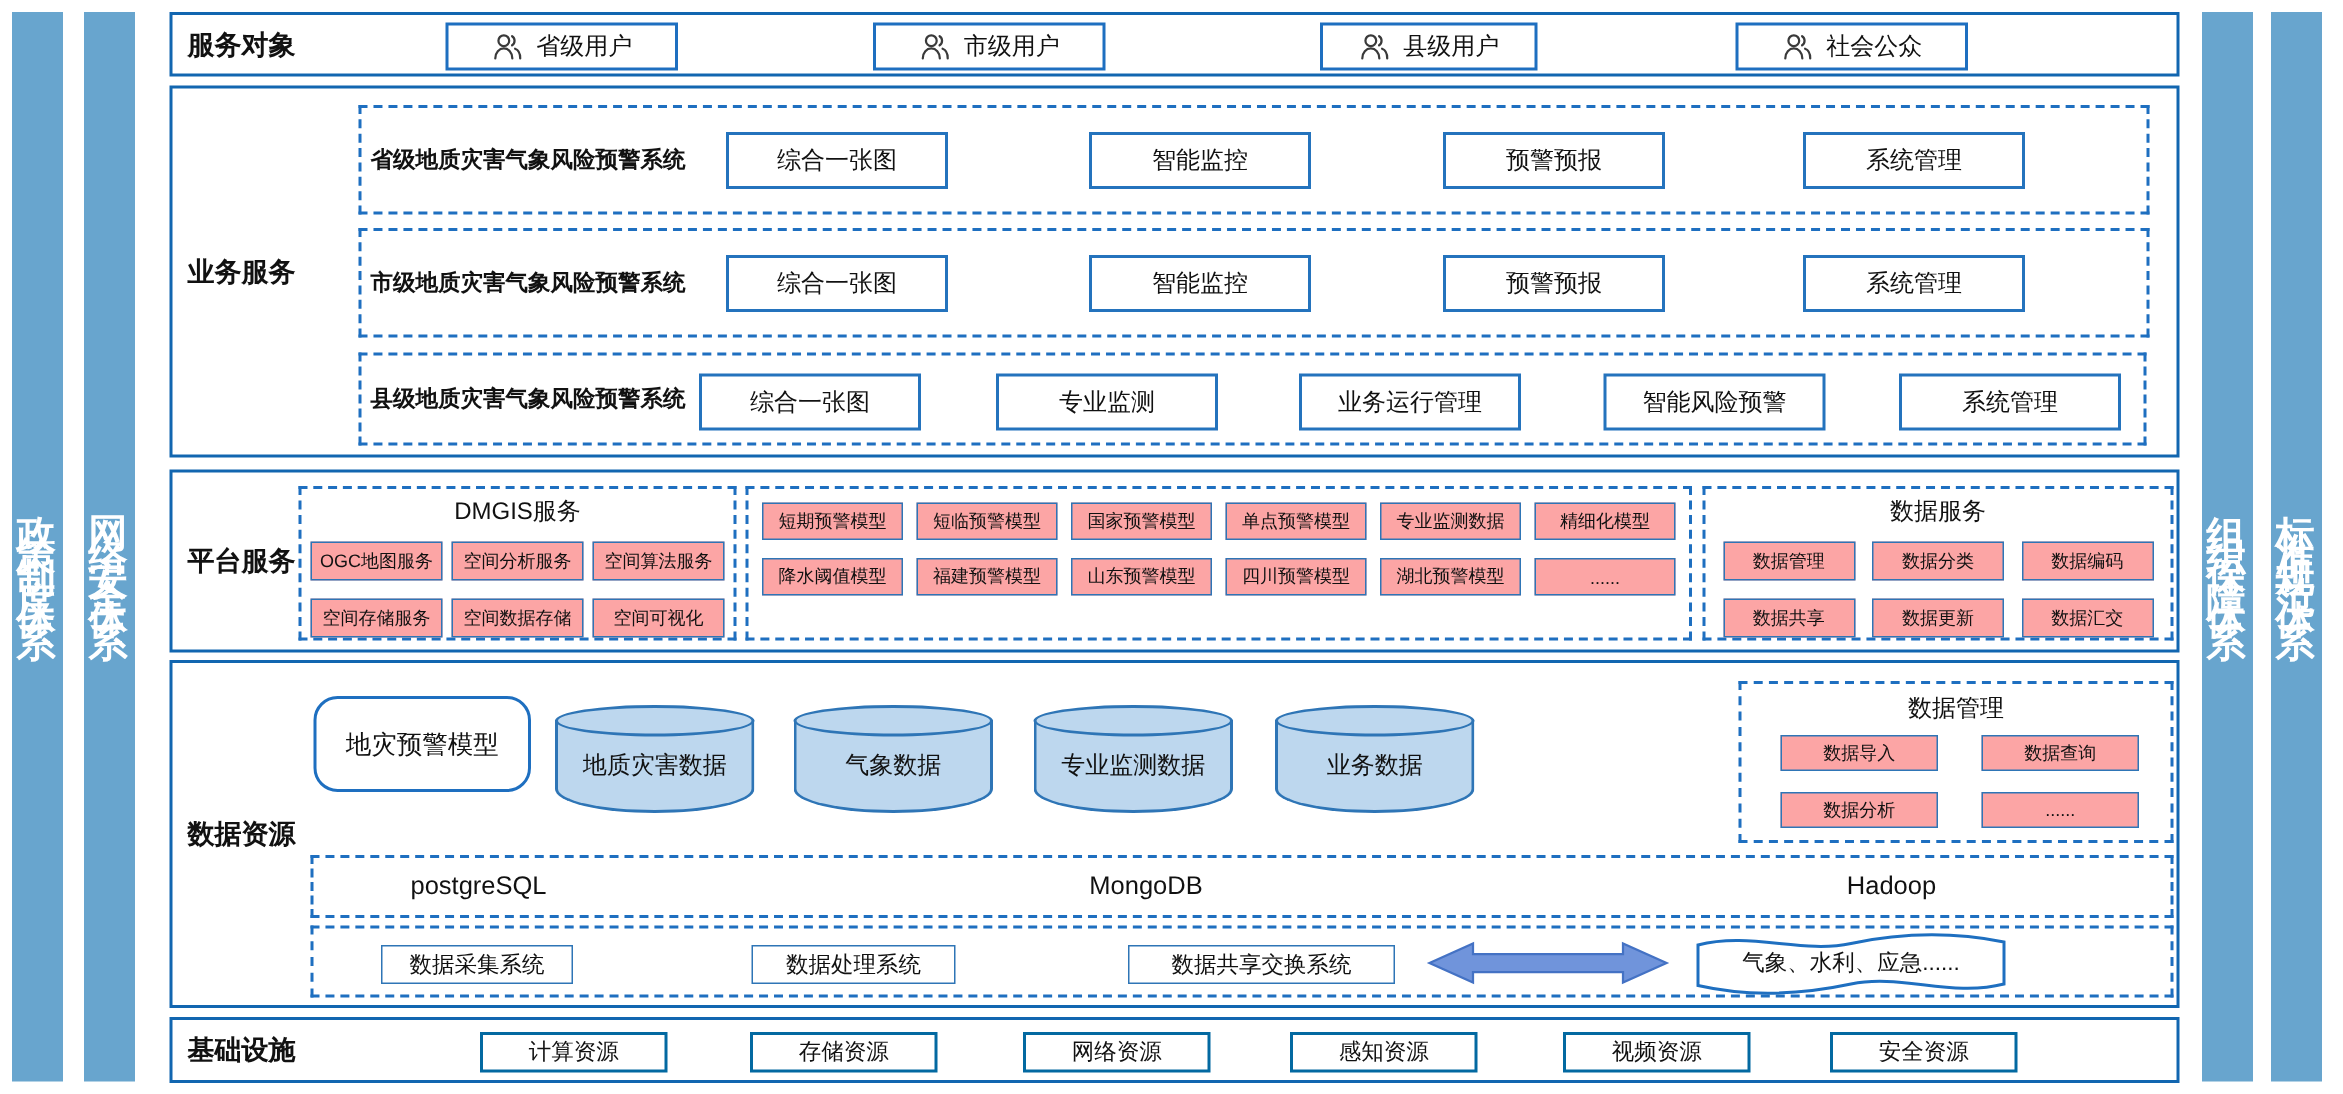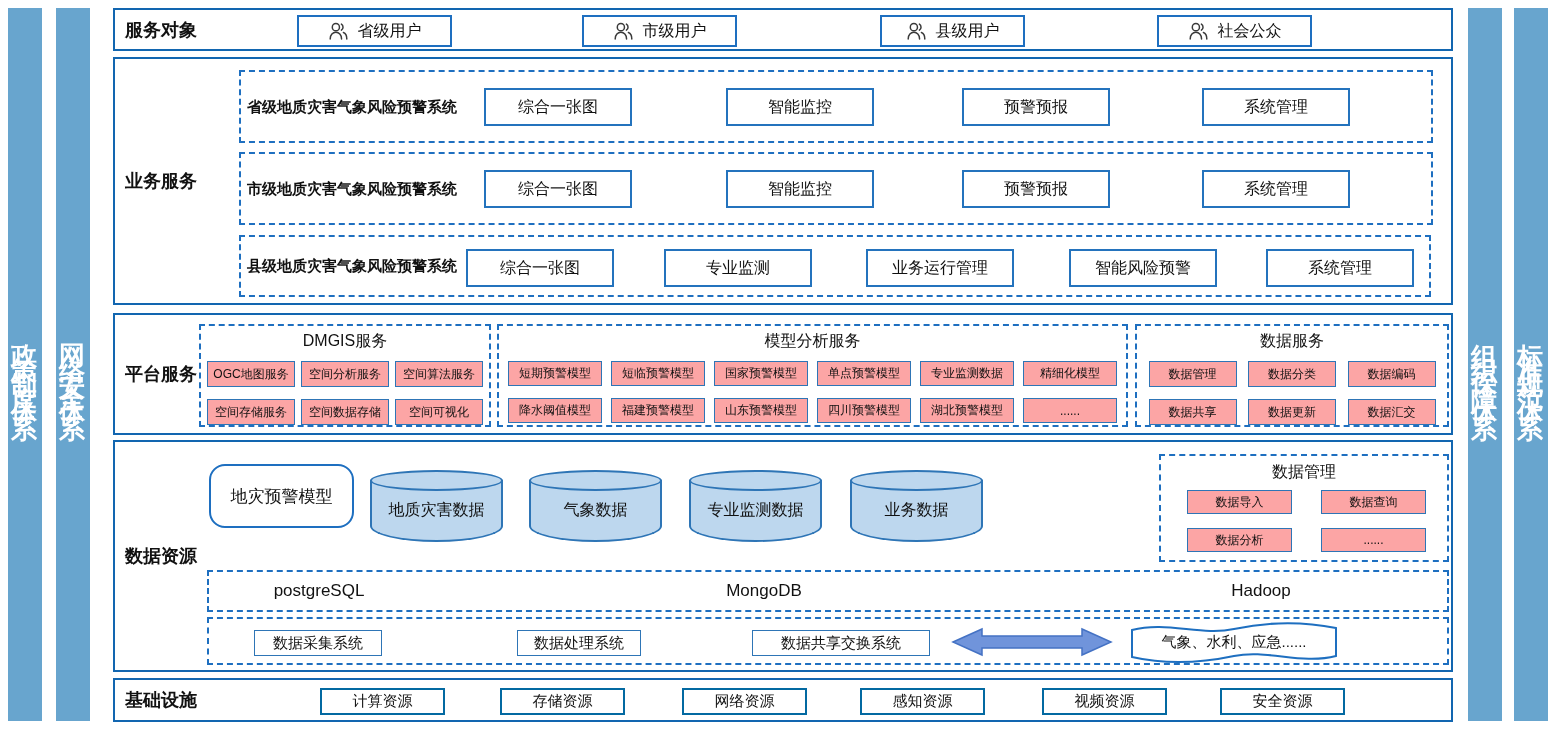--- a/index.html
+++ b/index.html
@@ -158,21 +158,20 @@
         <div class="sbox">空间算法服务</div>
       </div>
       <div class="grp-row" style="margin-top:12px">
         <div class="sbox">空间存储服务</div>
         <div class="sbox">空间数据存储</div>
         <div class="sbox">空间可视化</div>
       </div>
     </div>
 
     <div class="pgroup model" style="left:382px; top:9px; width:631px; height:103px;">
-      <div class="grp-title">模型分析服务</div>
       <div class="grp-row">
         <div class="sbox">短期预警模型</div>
         <div class="sbox">短临预警模型</div>
         <div class="sbox">国家预警模型</div>
         <div class="sbox">单点预警模型</div>
         <div class="sbox">专业监测数据</div>
         <div class="sbox">精细化模型</div>
       </div>
       <div class="grp-row" style="margin-top:12px">
         <div class="sbox">降水阈值模型</div>
@@ -236,21 +235,21 @@
     </div>
 
     <div class="dashed" style="left:92px; top:128px; width:1242px; height:42px;">
       <div class="db-label" style="left:110px">postgreSQL</div>
       <div class="db-label" style="left:555px">MongoDB</div>
       <div class="db-label" style="left:1052px">Hadoop</div>
     </div>
 
     <div class="dashed" style="left:92px; top:175px; width:1242px; height:48px;">
       <div class="sys-box" style="left:45px;  width:128px;">数据采集系统</div>
-      <div class="sys-box" style="left:308px; width:124px;">数据处理系统</div>
+      <div class="sys-box" style="left:292px; width:136px;">数据处理系统</div>
       <div class="sys-box" style="left:543px; width:178px;">数据共享交换系统</div>
 
       <svg style="position:absolute; left:742px; top:7px;" width="162" height="32" viewBox="0 0 162 32">
         <polygon points="2,16 31,3 31,10 131,10 131,3 160,16 131,29 131,22 31,22 31,29" fill="#7094db" stroke="#4472c4" stroke-width="1.5"></polygon>
       </svg>
 
       <div class="tape">
         <svg width="214" height="46" viewBox="0 0 214 46">
           <path d="M5 10 C 40 1, 74 16, 107 9 S 174 1, 209 8 L 209 36 C 174 45, 140 29, 107 36 S 40 45, 5 37 Z" fill="#fff" stroke="#1e6fc0" stroke-width="2"></path>
         </svg>

